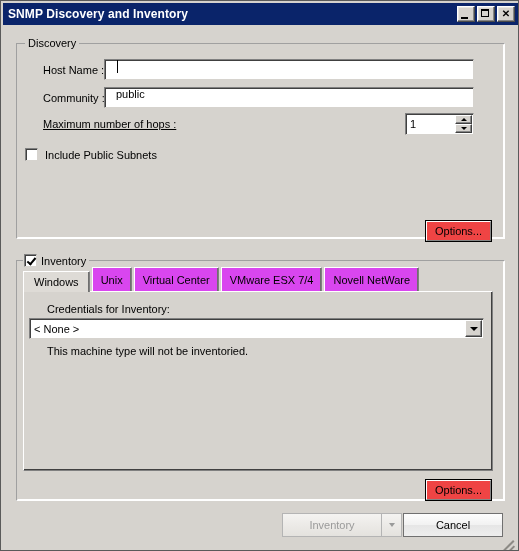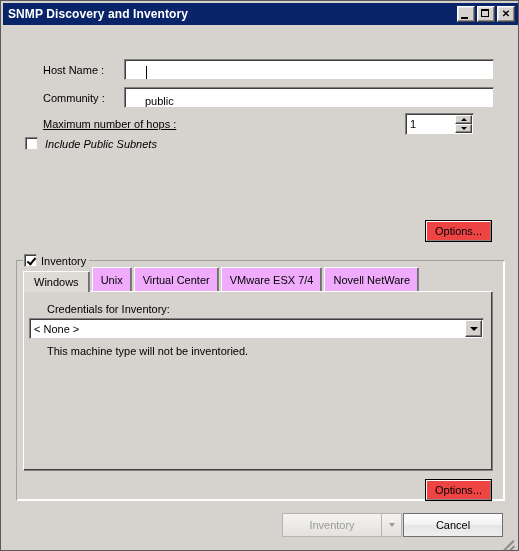--- a/index.html
+++ b/index.html
@@ -138,26 +138,25 @@
   
   .textbox {
     position: absolute;
     box-sizing: border-box;
     background: #ffffff;
     border: 1px solid #808080;
     border-right-color: #d6d3ce;
     border-bottom-color: #d6d3ce;
     box-shadow: inset 1px 1px 0 #404040, inset -1px -1px 0 #ffffff;
     display: flex;
-    align-items: flex-end;
-    padding-left: 20px;
+    align-items: flex-start;
+    padding-left: 11px;
     font-size: 11px;
     color: #000;
     overflow: hidden;
-    margin-left: 20px;
   }
   .caret {
     display: inline-block;
     width: 1px;
     height: 13px;
     background: #000;
     margin-left: 1px;
   }
 
   
@@ -309,21 +308,21 @@
     height: 21px;
   }
   .tab {
     box-sizing: border-box;
     height: 18px;
     margin-right: 2px;
     padding: 12px 8px;
     display: flex;
     align-items: center;
     font-size: 11px;
-    background: #f0abfc;
+    background: #d946ef;
     border: 1px solid #a0a0a0;
     border-bottom: none;
     border-top-color: #ffffff;
     border-left-color: #ffffff;
     border-right-color: #808080;
     box-shadow: inset -1px 0 0 #6f6f6f;
     cursor: default;
     white-space: nowrap;
   }
   .tab.selected {
@@ -421,20 +420,24 @@
       <span class="glyph-min"></span>
     </div>
     <div class="cap-btn">
       <span class="glyph-max"></span>
     </div>
     <div class="cap-btn close">
       <span class="cap-glyph glyph-close">✕</span>
     </div>
   </div>
 
+  <div class="groupbox" style="left:15px; top:42px; width:489px; height:196px;">
+    <div class="groupbox-inner"></div>
+    <span class="group-legend">Discovery</span>
+  </div>
 
   <span class="lbl" style="left:25px; top:63px;">Host Name :</span>
   <div class="textbox" style="left:103px; top:58px; width:370px; height:21px;">
     <span></span>
       <span class="caret"></span>
   </div>
 
   <span class="lbl" style="left:25px; top:91px;">Community :</span>
   <div class="textbox" style="left:103px; top:86px; width:370px; height:21px;">
     <span>public</span>
@@ -446,21 +449,21 @@
     <span class="spin-buttons">
       <span class="spin-btn">
         <span class="tri tri-up"></span>
       </span>
       <span class="spin-btn">
         <span class="tri tri-down"></span>
       </span>
     </span>
   </div>
 
-  <div class="checkbox-row" style="left:24px; top:136px;font-style:italic;">
+  <div class="checkbox-row" style="left:24px; top:147px;">
     <span class="checkbox-box"></span>
     <span>Include Public Subnets</span>
   </div>
 
   <div class="btn" style="left:424px; top:219px; width:67px; height:22px;">
     <span class="btn-face"></span>
     <span class="btn-label">Options...</span>
   </div>
 
   <div class="groupbox" style="left:15px; top:259px; width:489px; height:241px;">

